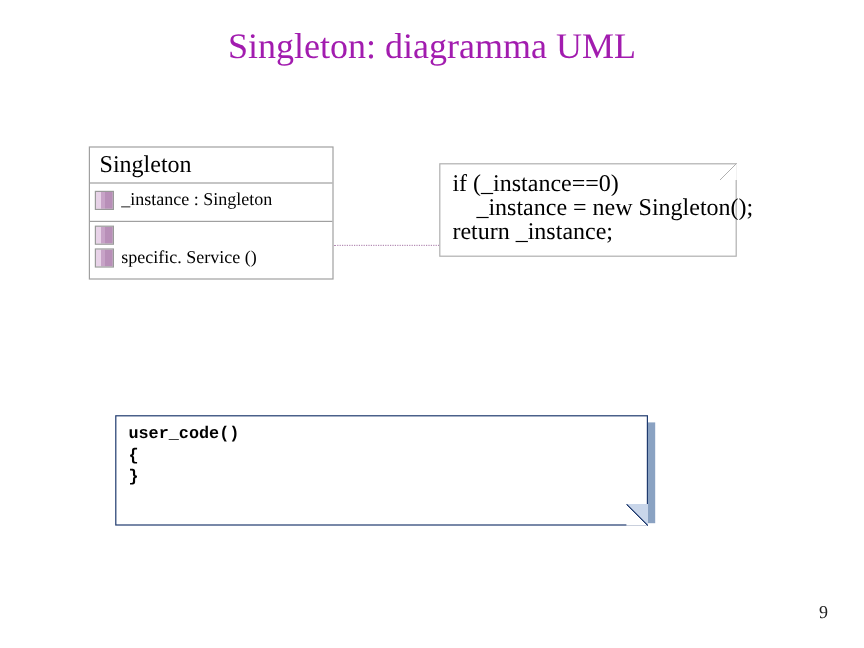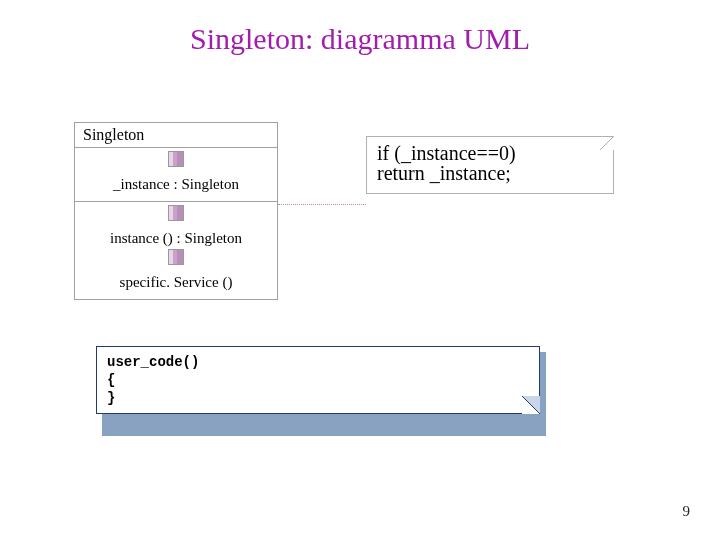--- a/index.html
+++ b/index.html
@@ -30,34 +30,33 @@
   .class-box {
     position: absolute;
     top: 0;
     left: 0;
     width: 204px;
     border: 1px solid #a0a0a0;
     background: #ffffff;
   }
   .class-name {
     padding: 3px 8px 3px 8px;
-    font-size: 16px;
+    font-size: 20px;
     border-bottom: 1px solid #a0a0a0;
   }
   .compartment {
     padding: 3px 4px 6px 4px;
   }
   .compartment.attrs { border-bottom: 1px solid #a0a0a0; }
   .row {
     display: flex;
     align-items: center;
     gap: 6px;
     font-size: 15px;
     line-height: 22px;
-    flex-direction: column;
   }
   .vis-icon {
     width: 16px;
     height: 16px;
     border: 1px solid #999;
     background: linear-gradient(90deg,#e8d3e8 0 30%,#c7a3c7 30% 55%,#b88fb8 55% 100%);
     display: inline-block;
     flex: 0 0 16px;
   }
   .note-box {
@@ -101,21 +100,21 @@
     left: 6px;
     width: 444px;
     height: 84px;
     background: #8aa2c2;
   }
   .code-note {
     position: absolute;
     top: 0;
     left: 0;
     width: 444px;
-    height: 68px;
+    height: 92px;
     background: #ffffff;
     border: 1px solid #1f3a6e;
     padding: 6px 10px;
     font-family: "Courier New", monospace;
     font-size: 14px;
     line-height: 18px;
     font-weight: bold;
   }
   .code-line { white-space: pre; }
   .fold {
@@ -145,33 +144,33 @@
     <div class="class-name">Singleton</div>
     <div class="compartment attrs">
       <div class="row">
         <span class="vis-icon"></span>
         <span>_instance : Singleton</span>
       </div>
     </div>
     <div class="compartment ops">
       <div class="row">
         <span class="vis-icon"></span>
-        <span>instance () : Singleton</span>
       </div>
       <div class="row">
         <span class="vis-icon"></span>
         <span>specific. Service ()</span>
       </div>
     </div>
   </div>
 
   <div class="connector"></div>
 
   <div class="note-box">
     <div class="note-line">if (_instance==0)</div>
+    <div class="note-line">    _instance = new Singleton();</div>
     <div class="note-line">return _instance;</div>
   </div>
 
 </div>
 
 <div class="code-wrap">
   <div class="code-shadow"></div>
   <div class="code-note">
     <div class="code-line">user_code()</div>
     <div class="code-line">{</div>

